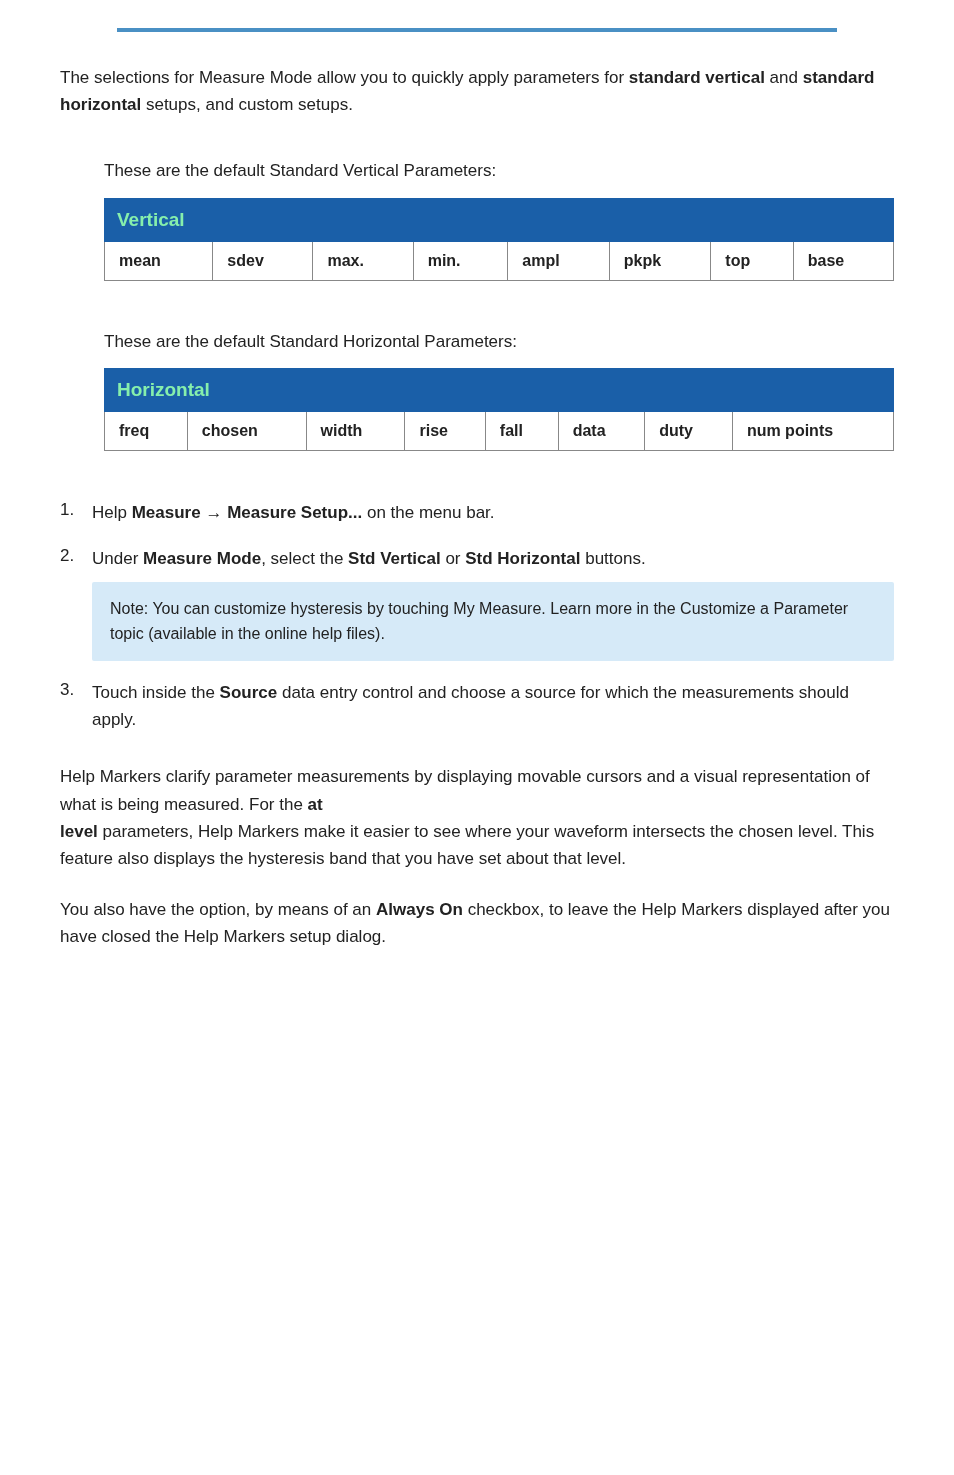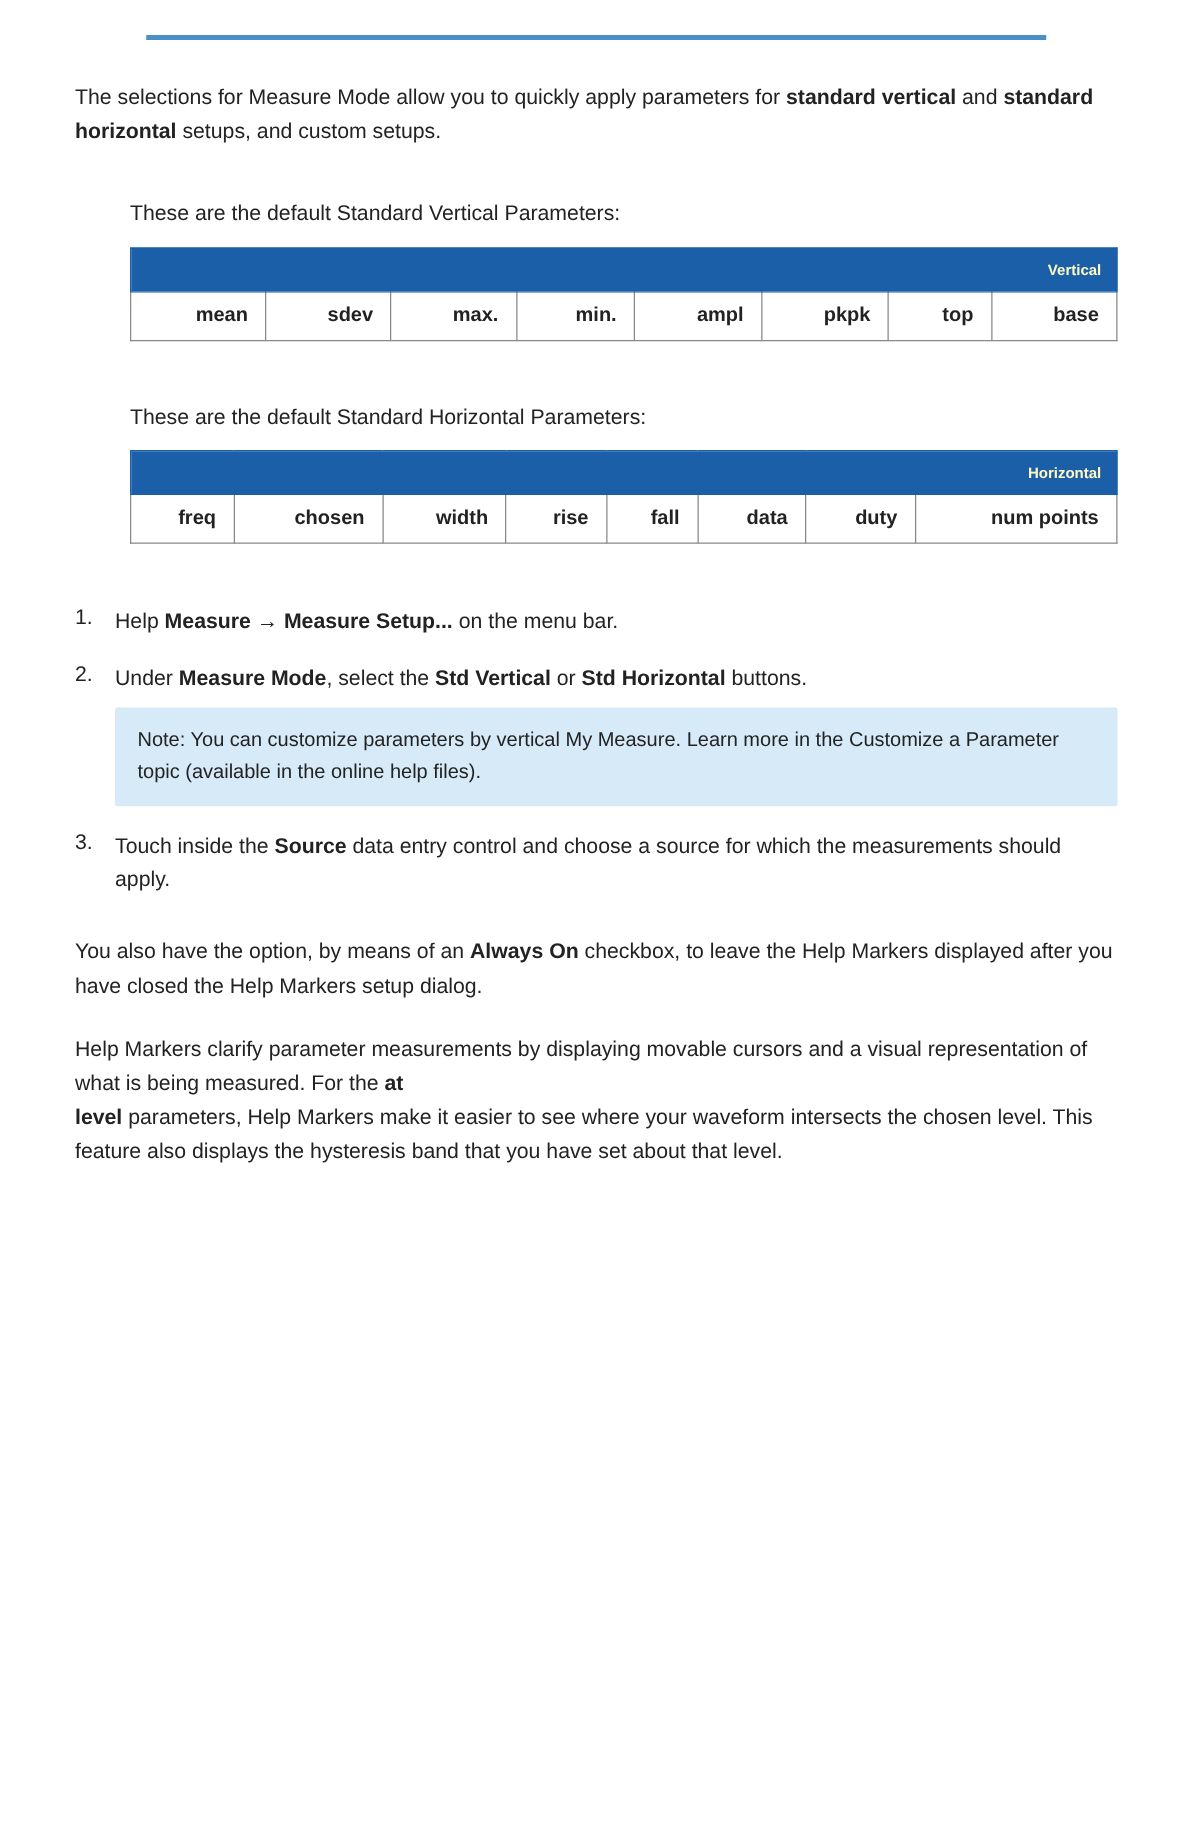--- a/index.html
+++ b/index.html
@@ -38,33 +38,33 @@
     .table-wrapper {
       margin-bottom: 48px;
       padding-left: 44px;
     }
     table {
       border-collapse: collapse;
       width: 100%;
     }
     .table-header-row td {
       background: #1a5fa8;
-      color: #fef9c3;
-      font-weight: bold;
-      font-size: 12px;
-      text-align: right;
+      color: #86efac;
+      font-weight: bold;
+      font-size: 19px;
+      text-align: left;
       padding: 10px 12px;
       border: 1px solid #1a5fa8;
     }
     .table-data-row td {
       border: 1px solid #888;
       padding: 10px 14px;
       font-size: 16px;
       font-weight: bold;
-      text-align: right;
+      text-align: left;
       background: #fff;
     }
     .steps-list {
       margin: 0 0 30px 0;
       padding: 0;
       list-style: none;
     }
     .step-item {
       display: flex;
       align-items: flex-start;
@@ -167,34 +167,34 @@
       <div class="step-content">
         <span>Help </span><strong>Measure</strong><span class="arrow"> → </span><strong>Measure Setup...</strong><span> on the menu bar.</span>
       </div>
     </li>
 
     <li class="step-item">
       <span class="step-number">2.</span>
       <div class="step-content">
         <span>Under </span><strong>Measure Mode</strong><span>, select the </span><strong>Std Vertical</strong><span> or </span><strong>Std Horizontal</strong><span> buttons.</span>
         <div class="note-box">
-          <strong>Note</strong><span>: You can customize parameters by vertical </span><strong>My Measure</strong><span>. Learn more in the Customize a Parameter topic (available in the online help files).</span>
+          <strong>Note</strong><span>: You can customize hysteresis by touching </span><strong>My Measure</strong><span>. Learn more in the Customize a Parameter topic (available in the online help files).</span>
         </div>
       </div>
     </li>
 
     <li class="step-item">
       <span class="step-number">3.</span>
       <div class="step-content">
         <span>Touch inside the </span><strong>Source</strong><span> data entry control and choose a source for which the measurements should apply.</span>
       </div>
     </li>
   </ol>
 
   <p class="body-text">
+    <span>Help Markers clarify parameter measurements by displaying movable cursors and a visual representation of what is being measured. For the </span><strong>at</strong><br><strong>level</strong><span> parameters, Help Markers make it easier to see where your waveform intersects the chosen level. This feature also displays the hysteresis band that you have set about that level.</span>
+  </p>
+
+  <p class="body-text">
     <span>You also have the option, by means of an </span><strong>Always On</strong><span> checkbox, to leave the Help Markers displayed after you have closed the Help Markers setup dialog.</span>
   </p>
 
-  <p class="body-text">
-    <span>Help Markers clarify parameter measurements by displaying movable cursors and a visual representation of what is being measured. For the </span><strong>at</strong><br><strong>level</strong><span> parameters, Help Markers make it easier to see where your waveform intersects the chosen level. This feature also displays the hysteresis band that you have set about that level.</span>
-  </p>
-
 </div>
 
 </body></html>

